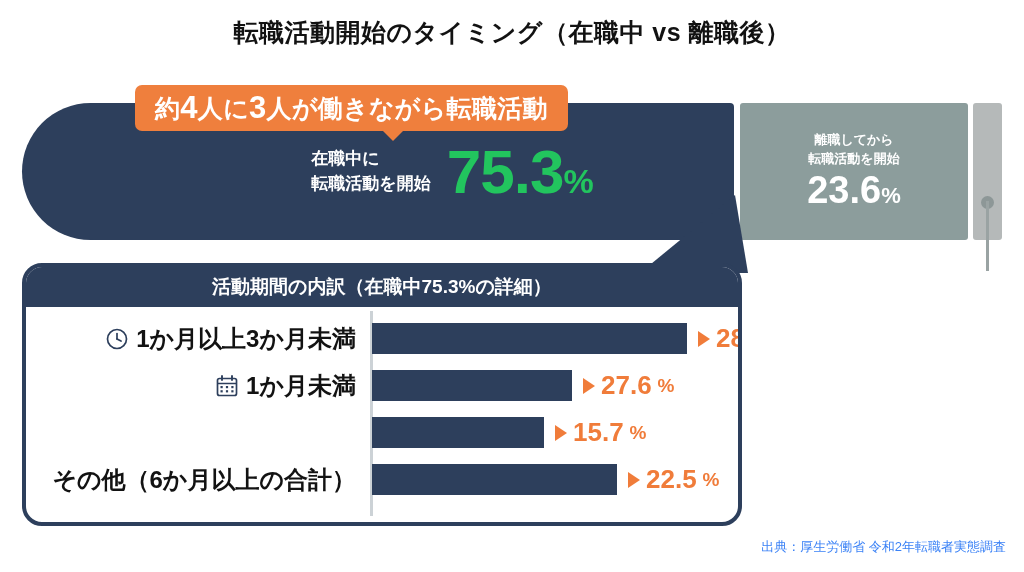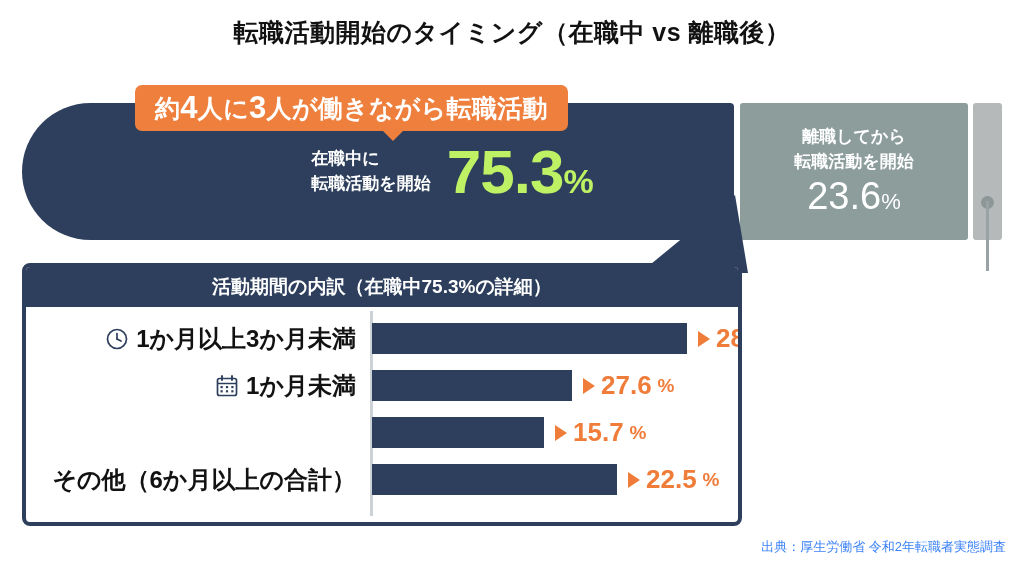--- a/index.html
+++ b/index.html
@@ -66,21 +66,21 @@
 
   .instay-label {
     color: #ffffff;
     font-size: 17px;
     font-weight: bold;
     line-height: 1.45;
     white-space: nowrap;
   }
 
   .instay-value {
-    color: #bef264;
+    color: #22c55e;
     font-size: 62px;
     font-weight: bold;
     line-height: 1;
     letter-spacing: -1px;
     white-space: nowrap;
   }
   .instay-value .pct { font-size: 34px; }
 
   .seg-after {
     position: absolute;
@@ -91,31 +91,31 @@
     background: #8c9d9c;
     border-radius: 3px;
     display: flex;
     flex-direction: column;
     align-items: center;
     justify-content: center;
   }
 
   .after-label {
     color: #ffffff;
-    font-size: 17px;
+    font-size: 13px;
     font-weight: bold;
     line-height: 1.45;
     text-align: center;
     white-space: nowrap;
   }
 
   .after-value {
     color: #ffffff;
     font-size: 38px;
-    font-weight: normal;
+    font-weight: bold;
     line-height: 1.1;
     margin-top: 2px;
     white-space: nowrap;
   }
   .after-value .pct { font-size: 22px; }
 
   .seg-other {
     position: absolute;
     left: 951px;
     top: 0;
@@ -187,21 +187,21 @@
 
   
   #breakdown-panel {
     position: absolute;
     left: 22px;
     top: 263px;
     width: 720px;
     height: 263px;
     background: #ffffff;
     border: 4px solid #2d3f5c;
-    border-radius: 8px;
+    border-radius: 20px;
     overflow: hidden;
     z-index: 4;
   }
 
   #breakdown-header {
     height: 40px;
     background: #2d3f5c;
     color: #ffffff;
     display: flex;
     align-items: center;

